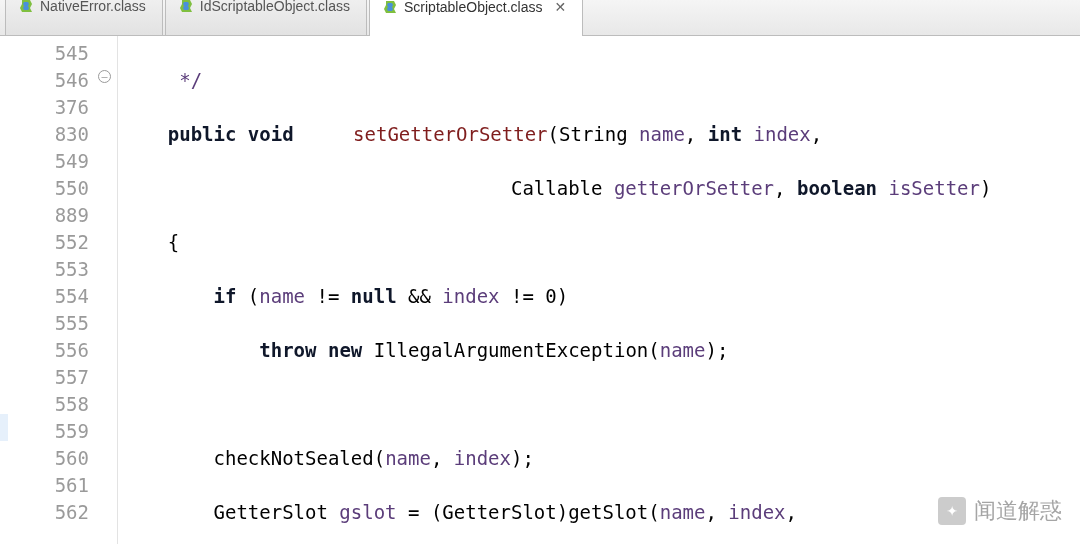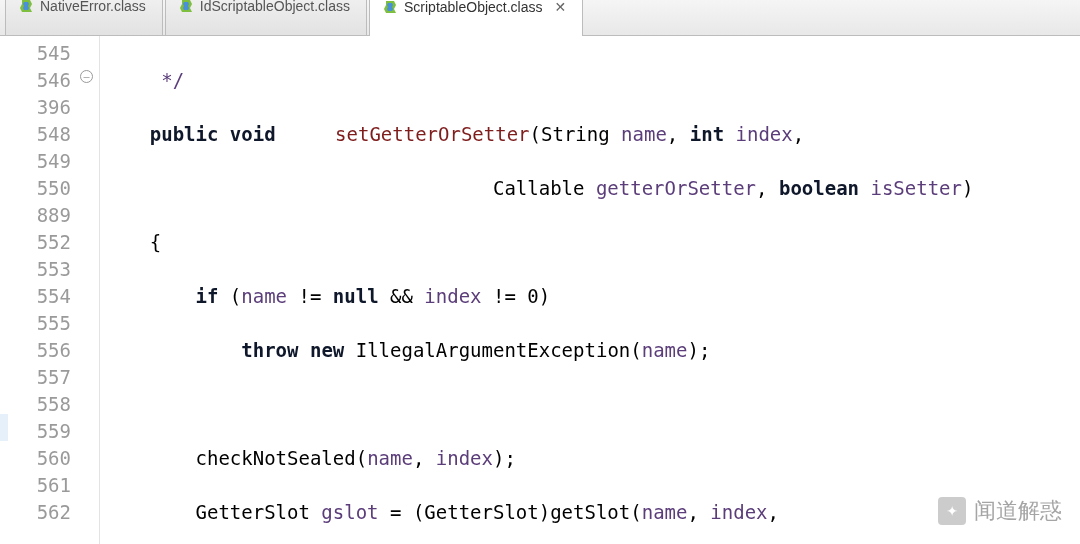--- a/index.html
+++ b/index.html
@@ -44,21 +44,21 @@
     display:inline-flex;align-items:center;justify-content:center;
   }
   .close-x { font-family:Arial,sans-serif; font-size:14px; color:#666; padding-left:6px;}
   .editor {
     display:flex;
     height:508px;
     font-size:19px;
     line-height:27px;
   }
   .gutter {
-    width:100px;
+    width:118px;
     background:#fff;
     border-right:1px solid #e3e3e3;
     text-align:right;
     color:#9a9a9a;
     padding:4px 28px 10px 0;
     position:relative;
     user-select:none;
   }
   .gnum { height:27px; }
   .gutter .fold {
@@ -136,22 +136,22 @@
     </span>
     <span>ScriptableObject.class</span>
     <span class="close-x">✕</span>
   </div>
 </div>
 
 <div class="editor">
   <div class="gutter">
     <div class="gnum">545</div>
     <div class="gnum">546<span class="fold" style="top:34px;">–</span></div>
-    <div class="gnum">396</div>
-    <div class="gnum">548</div>
+    <div class="gnum">376</div>
+    <div class="gnum">830</div>
     <div class="gnum">549</div>
     <div class="gnum">550</div>
     <div class="gnum">889</div>
     <div class="gnum">552</div>
     <div class="gnum">553</div>
     <div class="gnum">554</div>
     <div class="gnum">555</div>
     <div class="gnum">556</div>
     <div class="gnum">557</div>
     <div class="gnum">558</div>

